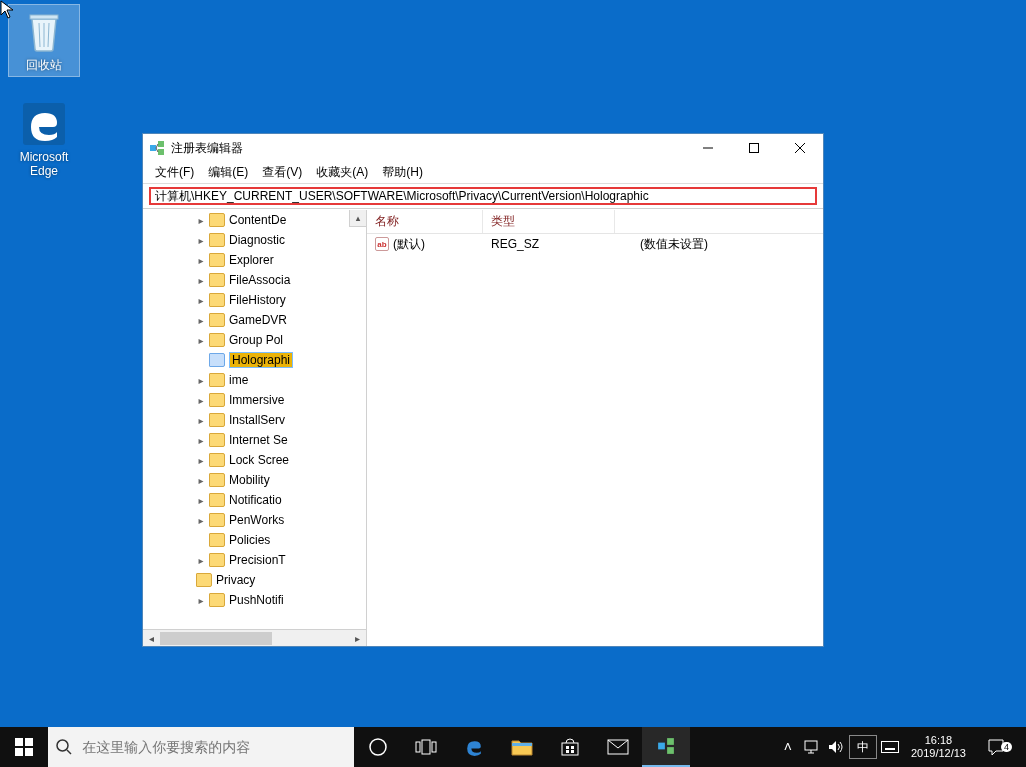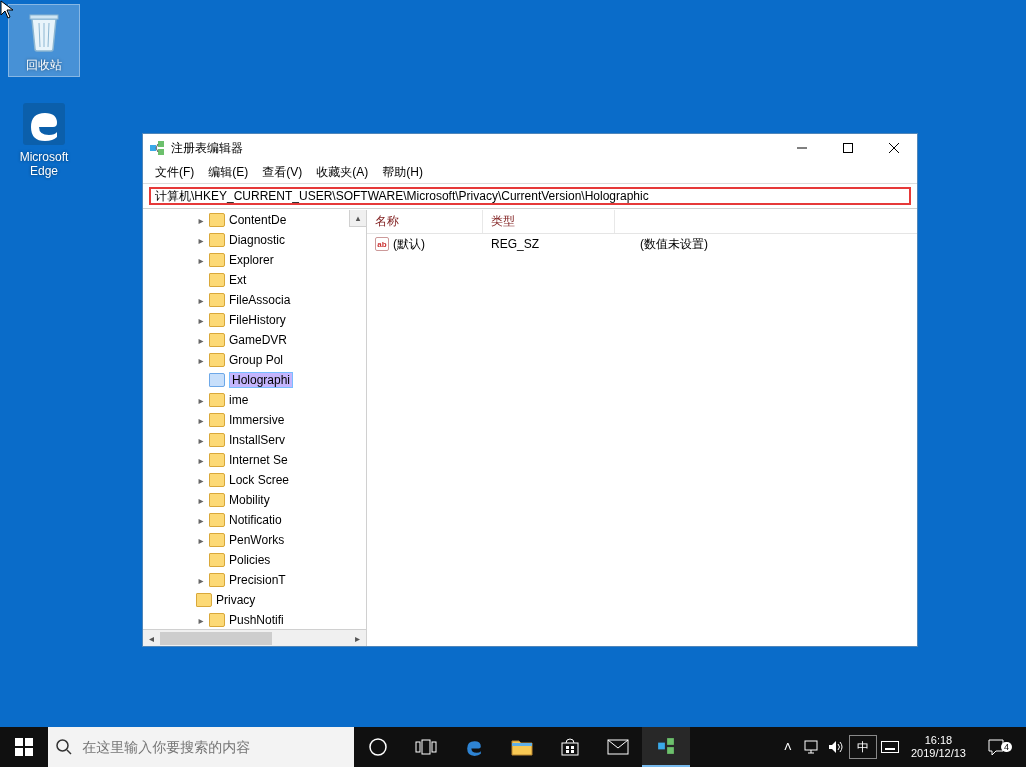--- a/index.html
+++ b/index.html
@@ -14,21 +14,21 @@
 .d-icon { position: absolute; left: 8px; width: 72px; text-align:center; color:#fff; }
 .d-icon .ic { width: 48px; height: 48px; margin: 0 auto; display:flex; align-items:center; justify-content:center; }
 .d-icon .lab { font-size: 12px; text-shadow: 0 0 3px rgba(0,0,0,.5); margin-top:2px; white-space:pre-line; }
 
 
 .recycle { top: 4px; }
 .recycle .wrap { background: rgba(255,255,255,0.25); padding:2px 0 2px; border:1px solid rgba(255,255,255,.35); }
 .edgeico { top: 100px; }
 
 
-.win { position:absolute; left:142px; top:133px; width:776px; height:514px; background:#fff; border:1px solid #4f86ba; display:flex; flex-direction:column; }
+.win { position:absolute; left:142px; top:133px; width:682px; height:514px; background:#fff; border:1px solid #4f86ba; display:flex; flex-direction:column; }
 .titlebar { height:28px; display:flex; align-items:center; padding-left:6px; background:#fff; color:#000; }
 .titlebar .appicon { width:16px; height:16px; margin-right:6px; display:flex; align-items:center; justify-content:center; }
 .titlebar .title { flex:1; font-size:12px; }
 .winctrls { display:flex; }
 .winctrls .cbtn { width:46px; height:28px; display:flex; align-items:center; justify-content:center; color:#000; }
 
 .menubar { height:22px; display:flex; align-items:center; padding:0 6px; background:#fff; border-bottom:1px solid #ddd; gap:2px; }
 .menubar .mitem { padding:0 6px; cursor:default; }
 
 .addr { padding:3px 6px; border-bottom:1px solid #d0d0d0; }
@@ -36,21 +36,21 @@
 
 .panes { flex:1; display:flex; overflow:hidden; border-top:1px solid #fff; }
 
 
 .treepane { width:224px; border-right:1px solid #d0d0d0; display:flex; flex-direction:column; position:relative; }
 .treeview { flex:1; overflow:hidden; background:#fff; }
 .treeview .row { height:20px; display:flex; align-items:center; font-size:12px; white-space:nowrap; }
 .treeview .tw { width:12px; height:12px; display:flex; align-items:center; justify-content:center; color:#666; font-size:10px; margin-right:2px; }
 .treeview .fold { width:16px; height:14px; background:#fcd976; border:1px solid #d9a83a; border-radius:1px 2px 2px 1px; margin-right:4px; position:relative; }
 .treeview .fold.sel { background:#c7dffb; border-color:#6da8e8; }
-.treeview .txt.sel { background:#c4b5fd; border:1px solid #7abdff; padding:0 2px; }
+.treeview .txt.sel { background:#eab308; border:1px solid #7abdff; padding:0 2px; }
 .treeview .txt { color:#000; }
 .treepane .scroll-up { position:absolute; top:0; right:0; width:17px; height:17px; background:#f0f0f0; border-left:1px solid #d0d0d0; border-bottom:1px solid #d0d0d0; display:flex; align-items:center; justify-content:center; color:#555; font-size:9px; }
 .treepane .hscroll { height:17px; background:#f0f0f0; border-top:1px solid #d0d0d0; display:flex; align-items:center; }
 .treepane .hscroll .hbtn { width:17px; height:17px; display:flex; align-items:center; justify-content:center; color:#555; font-size:10px; }
 .treepane .hscroll .track { flex:1; height:17px; position:relative; }
 .treepane .hscroll .thumb { position:absolute; left:0; top:2px; width:112px; height:13px; background:#cdcdcd; }
 
 
 .listpane { flex:1; display:flex; flex-direction:column; }
 .listhdr { height:24px; display:flex; align-items:center; border-bottom:1px solid #e5e5e5; background:#fff; }
@@ -177,25 +177,20 @@
               <div class="tw">▸</div>
               <div class="fold"></div>
               <div class="txt">Diagnostic</div>
             </div>
             <div class="row" style="padding-left: 52px;">
               <div class="tw">▸</div>
               <div class="fold"></div>
               <div class="txt">Explorer</div>
             </div>
             <div class="row" style="padding-left: 52px;">
-              <div class="tw"></div>
-              <div class="fold"></div>
-              <div class="txt">Ext</div>
-            </div>
-            <div class="row" style="padding-left: 52px;">
               <div class="tw">▸</div>
               <div class="fold"></div>
               <div class="txt">FileAssocia</div>
             </div>
             <div class="row" style="padding-left: 52px;">
               <div class="tw">▸</div>
               <div class="fold"></div>
               <div class="txt">FileHistory</div>
             </div>
             <div class="row" style="padding-left: 52px;">

